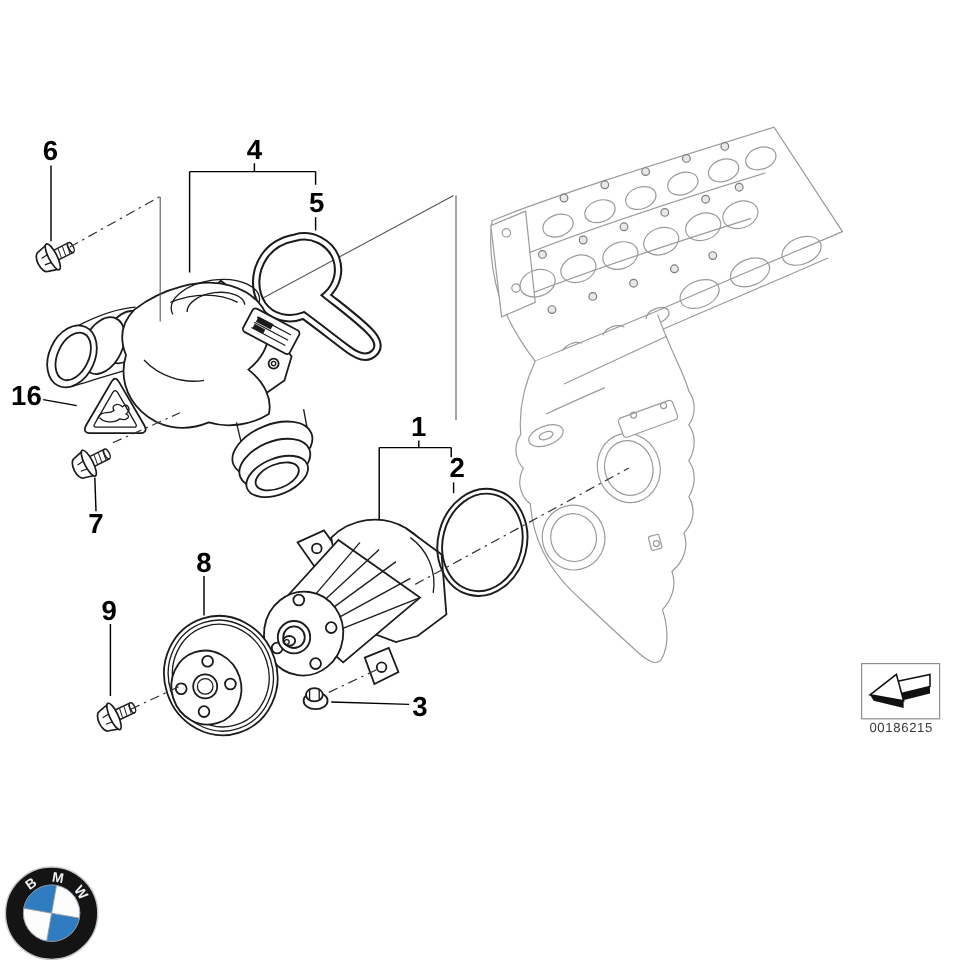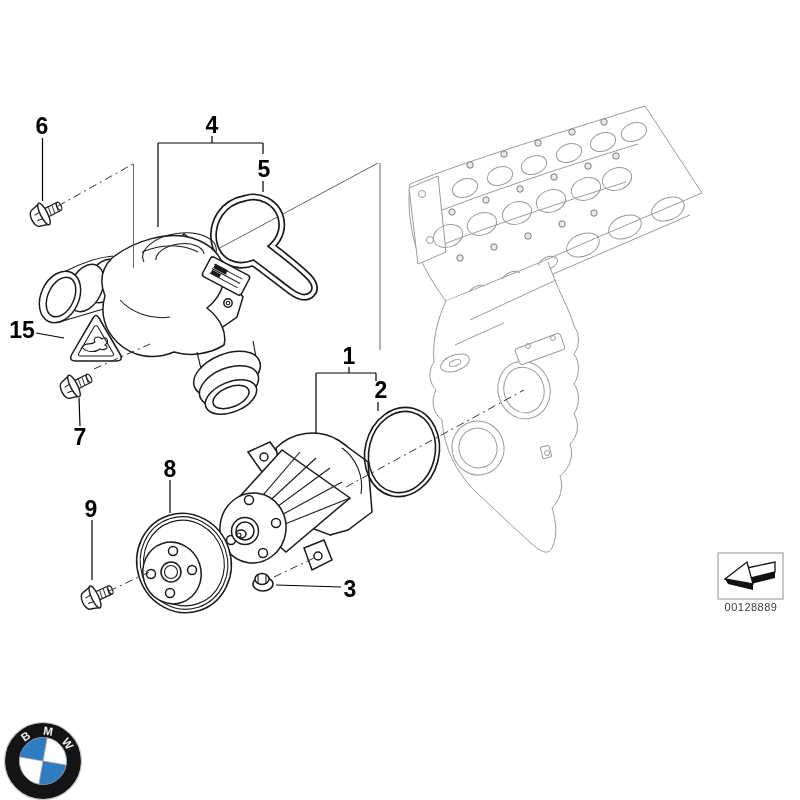--- a/index.html
+++ b/index.html
@@ -270,18 +270,18 @@
 
 <div class="callout" style="left:349px;top:356px">1</div>
 <div class="callout" style="left:381px;top:390px">2</div>
 <div class="callout" style="left:350px;top:589px">3</div>
 <div class="callout" style="left:212px;top:125px">4</div>
 <div class="callout" style="left:264px;top:169px">5</div>
 <div class="callout" style="left:42px;top:126px">6</div>
 <div class="callout" style="left:80px;top:437px">7</div>
 <div class="callout" style="left:170px;top:469px">8</div>
 <div class="callout" style="left:91px;top:509px">9</div>
-<div class="callout" style="left:22px;top:330px">15</div>
-
-<div class="stamp-number" style="left:751px;top:607px">00128889</div>
+<div class="callout" style="left:22px;top:330px">16</div>
+
+<div class="stamp-number" style="left:751px;top:607px">00186215</div>
 
 
 </div>
 
 </body></html>

